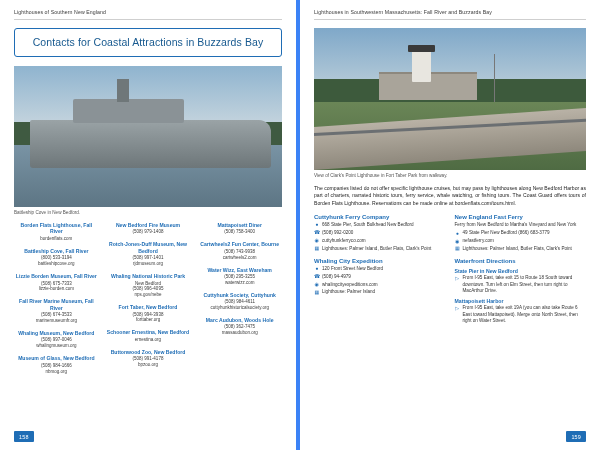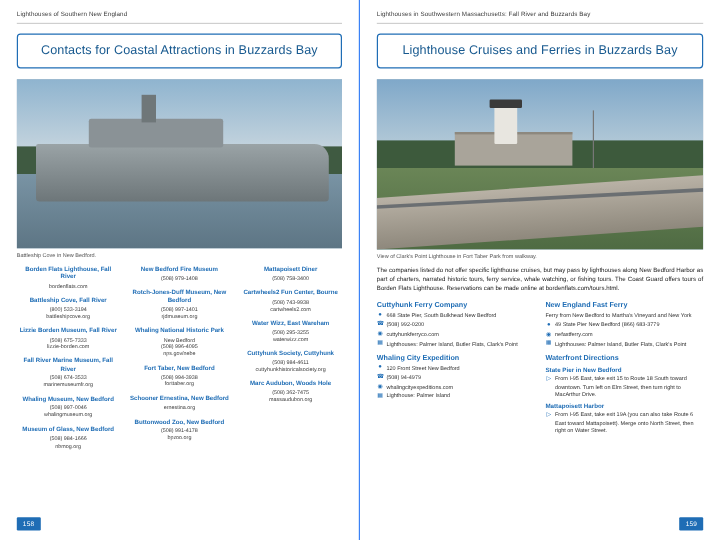--- a/index.html
+++ b/index.html
@@ -5,21 +5,21 @@
   * { box-sizing: border-box; }
   html, body { margin:0; padding:0; }
   body {
     width:600px; height:450px;
     background:#ffffff;
     font-family:"Liberation Sans", sans-serif;
     overflow:hidden;
   }
   .spread { position:relative; width:600px; height:450px; display:flex; }
   .page { position:relative; width:300px; height:450px; background:#ffffff; }
-  .page-left { border-right:1px solid #3b82f6; }
+  .page-left { border-right:4px solid #3b82f6; }
 
   .running-head {
     position:absolute; top:9px; left:0; right:0;
     font-size:5.2px; color:#3a3a3a; letter-spacing:.1px;
     padding:0 14px;
   }
   .page-left .running-head { text-align:left; padding-left:14px; }
   .page-right .running-head { text-align:left; padding-left:14px; }
   .rule {
     position:absolute; top:19px; left:14px; right:14px;
@@ -315,23 +315,20 @@
     </div>
 
     <div class="folio">158</div>
   </div>
 
   <div class="page page-right">
     <div class="running-head">Lighthouses in Southwestern Massachusetts: Fall River and Buzzards Bay</div>
     <div class="rule"></div>
 
     <div class="content">
-      <div class="title-box">
-        <h1>Lighthouse Cruises and Ferries in Buzzards Bay</h1>
-      </div>
 
       <div class="photo right-photo">
         <div class="r-sky"></div>
         <div class="r-grass"></div>
         <div class="r-trees"></div>
         <div class="r-fort"></div>
         <div class="r-tower"></div>
         <div class="r-pole" style="left:66%;"></div>
         <div class="r-walk"></div>
         <div class="r-rail"></div>

